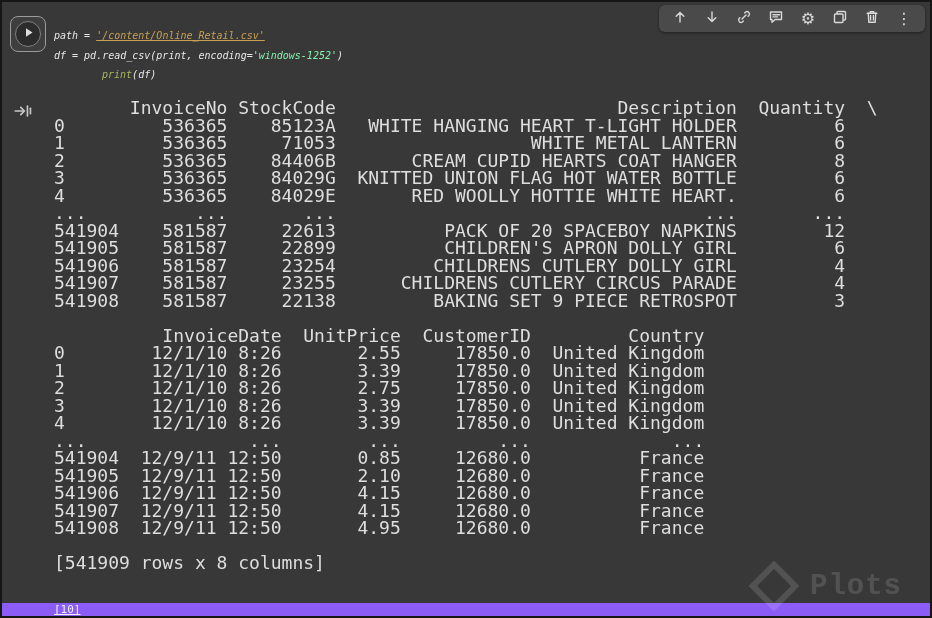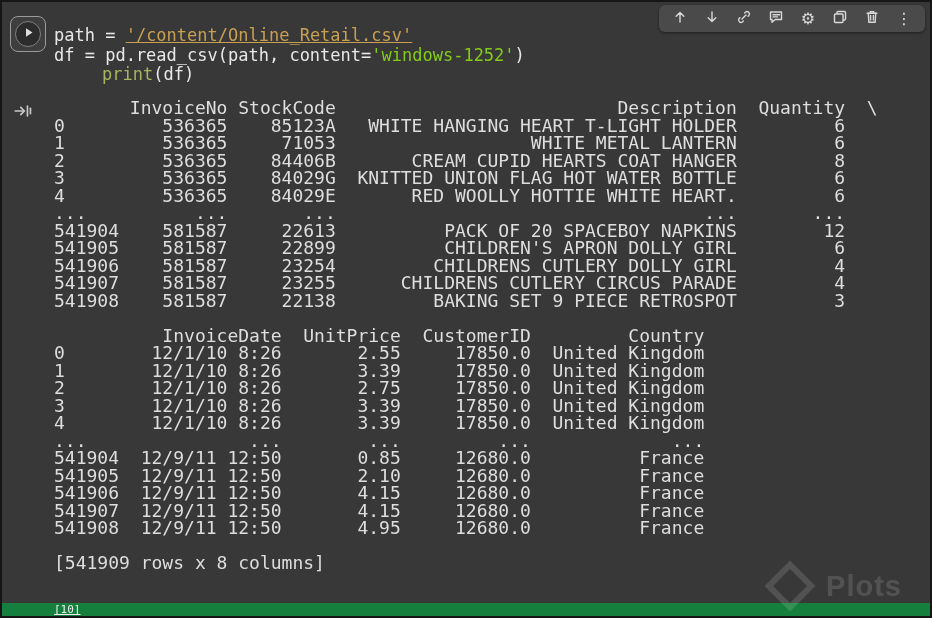--- a/index.html
+++ b/index.html
@@ -35,59 +35,59 @@
   }
   .run-circle {
     width:26px; height:26px; border-radius:50%;
     background:#2c2c2c; border:1px solid #7f7f7f;
     display:flex; align-items:center; justify-content:center; box-sizing:border-box;
   }
 
   
   .code-editor {
     position:absolute; left:52px; top:24px;
-    font-size:17px; line-height:19.5px; color:#e8e8e8; cursor:text;
-  }
-  .tok-string { color:#84cc16; }
+    font-size:10px; line-height:19.5px; color:#e8e8e8; cursor:text;font-style:italic;
+  }
+  .tok-string { color:#86efac; }
   .tok-link { color:#c9a052; text-decoration:underline; cursor:pointer; }
   .tok-builtin { color:#a9b45e;margin-left:48px; }
 
   
   .output-icon {
     position:absolute; left:11px; top:99px; width:20px; height:20px; cursor:pointer;
   }
   .output-icon svg { stroke:#c9c9c9; fill:none; stroke-width:1.5; stroke-linecap:round; stroke-linejoin:round; }
   .output-pre {
     position:absolute; left:52px; top:97px; margin:0;
     font-family:"DejaVu Sans Mono", monospace;
     font-size:18px; line-height:17.5px; color:#dedede;
     white-space:pre;
   }
 
   
   .next-strip {
     position:absolute; left:0; right:0; bottom:0; height:13px;
-    background:#15803d; color:#f0f0f0;
+    background:#8b5cf6; color:#f0f0f0;
     font-size:11px; line-height:13px; padding-left:52px; box-sizing:border-box;
     cursor:pointer;
     text-decoration:underline;
   }
 
   
   .watermark {
     position:absolute; right:28px; bottom:6px;
     display:flex; align-items:center; gap:12px;
     opacity:0.13; color:#ffffff; pointer-events:none; z-index:6;
   }
   .wm-diamond {
     width:24px; height:24px; border:6px solid #ffffff;
     transform:rotate(45deg); margin:6px;
   }
   .wm-text {
-    font-family:Liberation Sans, sans-serif; font-size:29px; font-weight:bold; letter-spacing:1px;
+    font-family:Liberation Mono, monospace; font-size:29px; font-weight:bold; letter-spacing:1px;
   }
 </style>
 </head>
 <body>
 
 <div class="frame">
 
   <div class="cell-toolbar">
     <button class="tb-btn">
       <span>
@@ -154,21 +154,21 @@
           </svg>
       </span>
     </div>
   </div>
 
   <div class="code-editor">
     <div class="code-line">
       <span>path = </span><span class="tok-link">'/content/Online_Retail.csv'</span>
     </div>
     <div class="code-line">
-      <span>df = pd.read_csv(path, content=</span><span class="tok-string">'windows-1252'</span><span>)</span>
+      <span>df = pd.read_csv(print, encoding=</span><span class="tok-string">'windows-1252'</span><span>)</span>
     </div>
     <div class="code-line">
       <span class="tok-builtin">print</span><span>(df)</span>
     </div>
   </div>
 
   <div class="output-icon">
     <svg width="20" height="20" viewBox="0 0 18 18">
       <path d="M2 9h8"></path>
       <path d="M7 5.8L10.2 9 7 12.2"></path>

